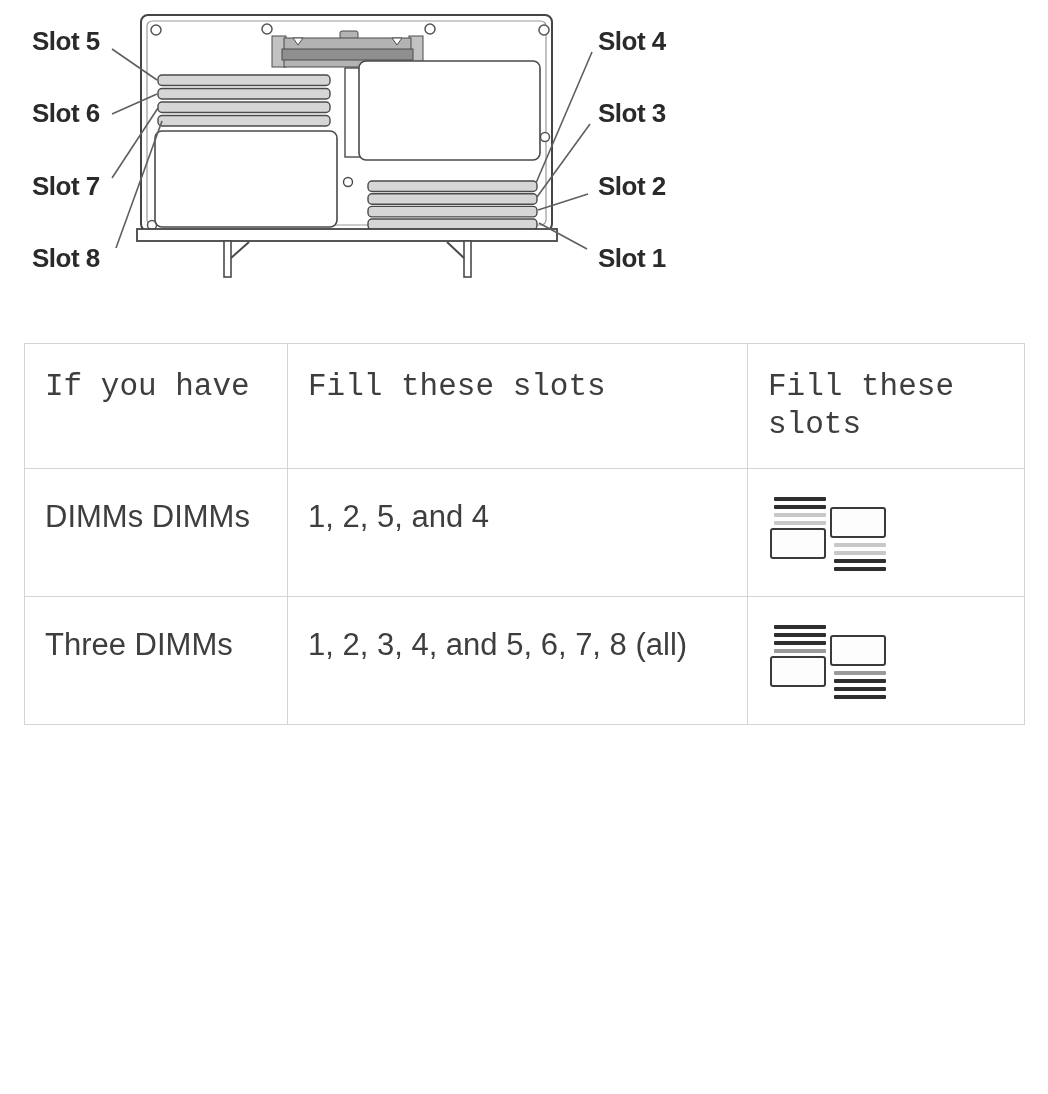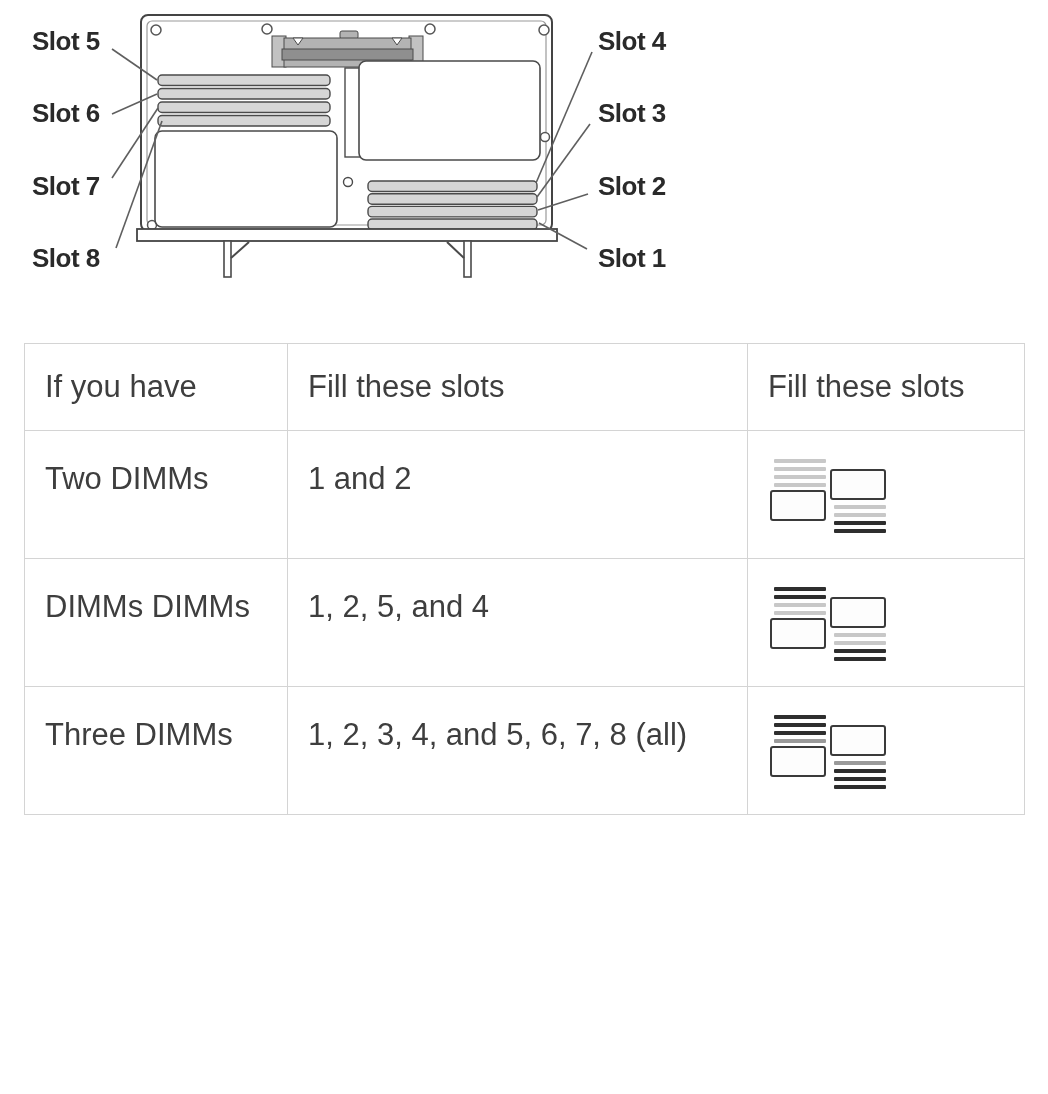--- a/index.html
+++ b/index.html
@@ -10,21 +10,21 @@
   .diagram-wrap{width:700px;height:300px;margin:0;}
   .slot-label{font-family:"Liberation Sans",sans-serif;font-size:26px;font-weight:700;
               letter-spacing:-0.5px;fill:#2a2a2a;}
 
   
   table.dimm-table{border-collapse:collapse;table-layout:fixed;width:1000px;
                    margin:43px 0 26px 24px;}
   .dimm-table th,.dimm-table td{border:1px solid #d4d4d4;vertical-align:top;
                    text-align:left;font-weight:400;font-size:31px;color:#3e3e3e;
                    line-height:38px;}
-  .dimm-table th{padding:24px 20px 24px 20px;}
+  .dimm-table th{padding:24px 20px 24px 20px;font-family:Liberation Mono, monospace;}
   .dimm-table td.txt{padding:29px 20px 60px 20px;}
   .dimm-table td.iconcell{padding:22px 0 0 18px;}
   .col-have{width:263px;}
   .col-slots{width:460px;}
   .col-icon{width:277px;}
 
   
   .dimm-icon{position:relative;width:126px;height:86px;}
   .dimm-icon .lines{position:absolute;width:52px;}
   .dimm-icon .lines .line{height:4px;margin-bottom:4px;border-radius:1px;}
@@ -124,46 +124,20 @@
     </colgroup>
     <thead>
       <tr>
         <th>If you have</th>
         <th>Fill these slots</th>
         <th>Fill these slots</th>
       </tr>
     </thead>
     <tbody>
       <tr>
-        <td class="txt">Two DIMMs</td>
-        <td class="txt">1 and 2</td>
-        <td class="iconcell">
-          <div class="dimm-icon">
-              <div class="grp grp-left">
-                <div class="lines">
-                  <div class="line" style="background: rgb(200, 200, 200);"></div>
-                  <div class="line" style="background: rgb(200, 200, 200);"></div>
-                  <div class="line" style="background: rgb(200, 200, 200);"></div>
-                  <div class="line" style="background: rgb(200, 200, 200);"></div>
-                </div>
-                <div class="card"></div>
-              </div>
-              <div class="grp grp-right">
-                <div class="card"></div>
-                <div class="lines">
-                  <div class="line" style="background: rgb(200, 200, 200);"></div>
-                  <div class="line" style="background: rgb(200, 200, 200);"></div>
-                  <div class="line" style="background: rgb(46, 46, 46);"></div>
-                  <div class="line" style="background: rgb(46, 46, 46);"></div>
-                </div>
-              </div>
-            </div>
-        </td>
-      </tr>
-      <tr>
         <td class="txt">DIMMs DIMMs</td>
         <td class="txt">1, 2, 5, and 4</td>
         <td class="iconcell">
           <div class="dimm-icon">
               <div class="grp grp-left">
                 <div class="lines">
                   <div class="line" style="background: rgb(46, 46, 46);"></div>
                   <div class="line" style="background: rgb(46, 46, 46);"></div>
                   <div class="line" style="background: rgb(200, 200, 200);"></div>
                   <div class="line" style="background: rgb(200, 200, 200);"></div>

